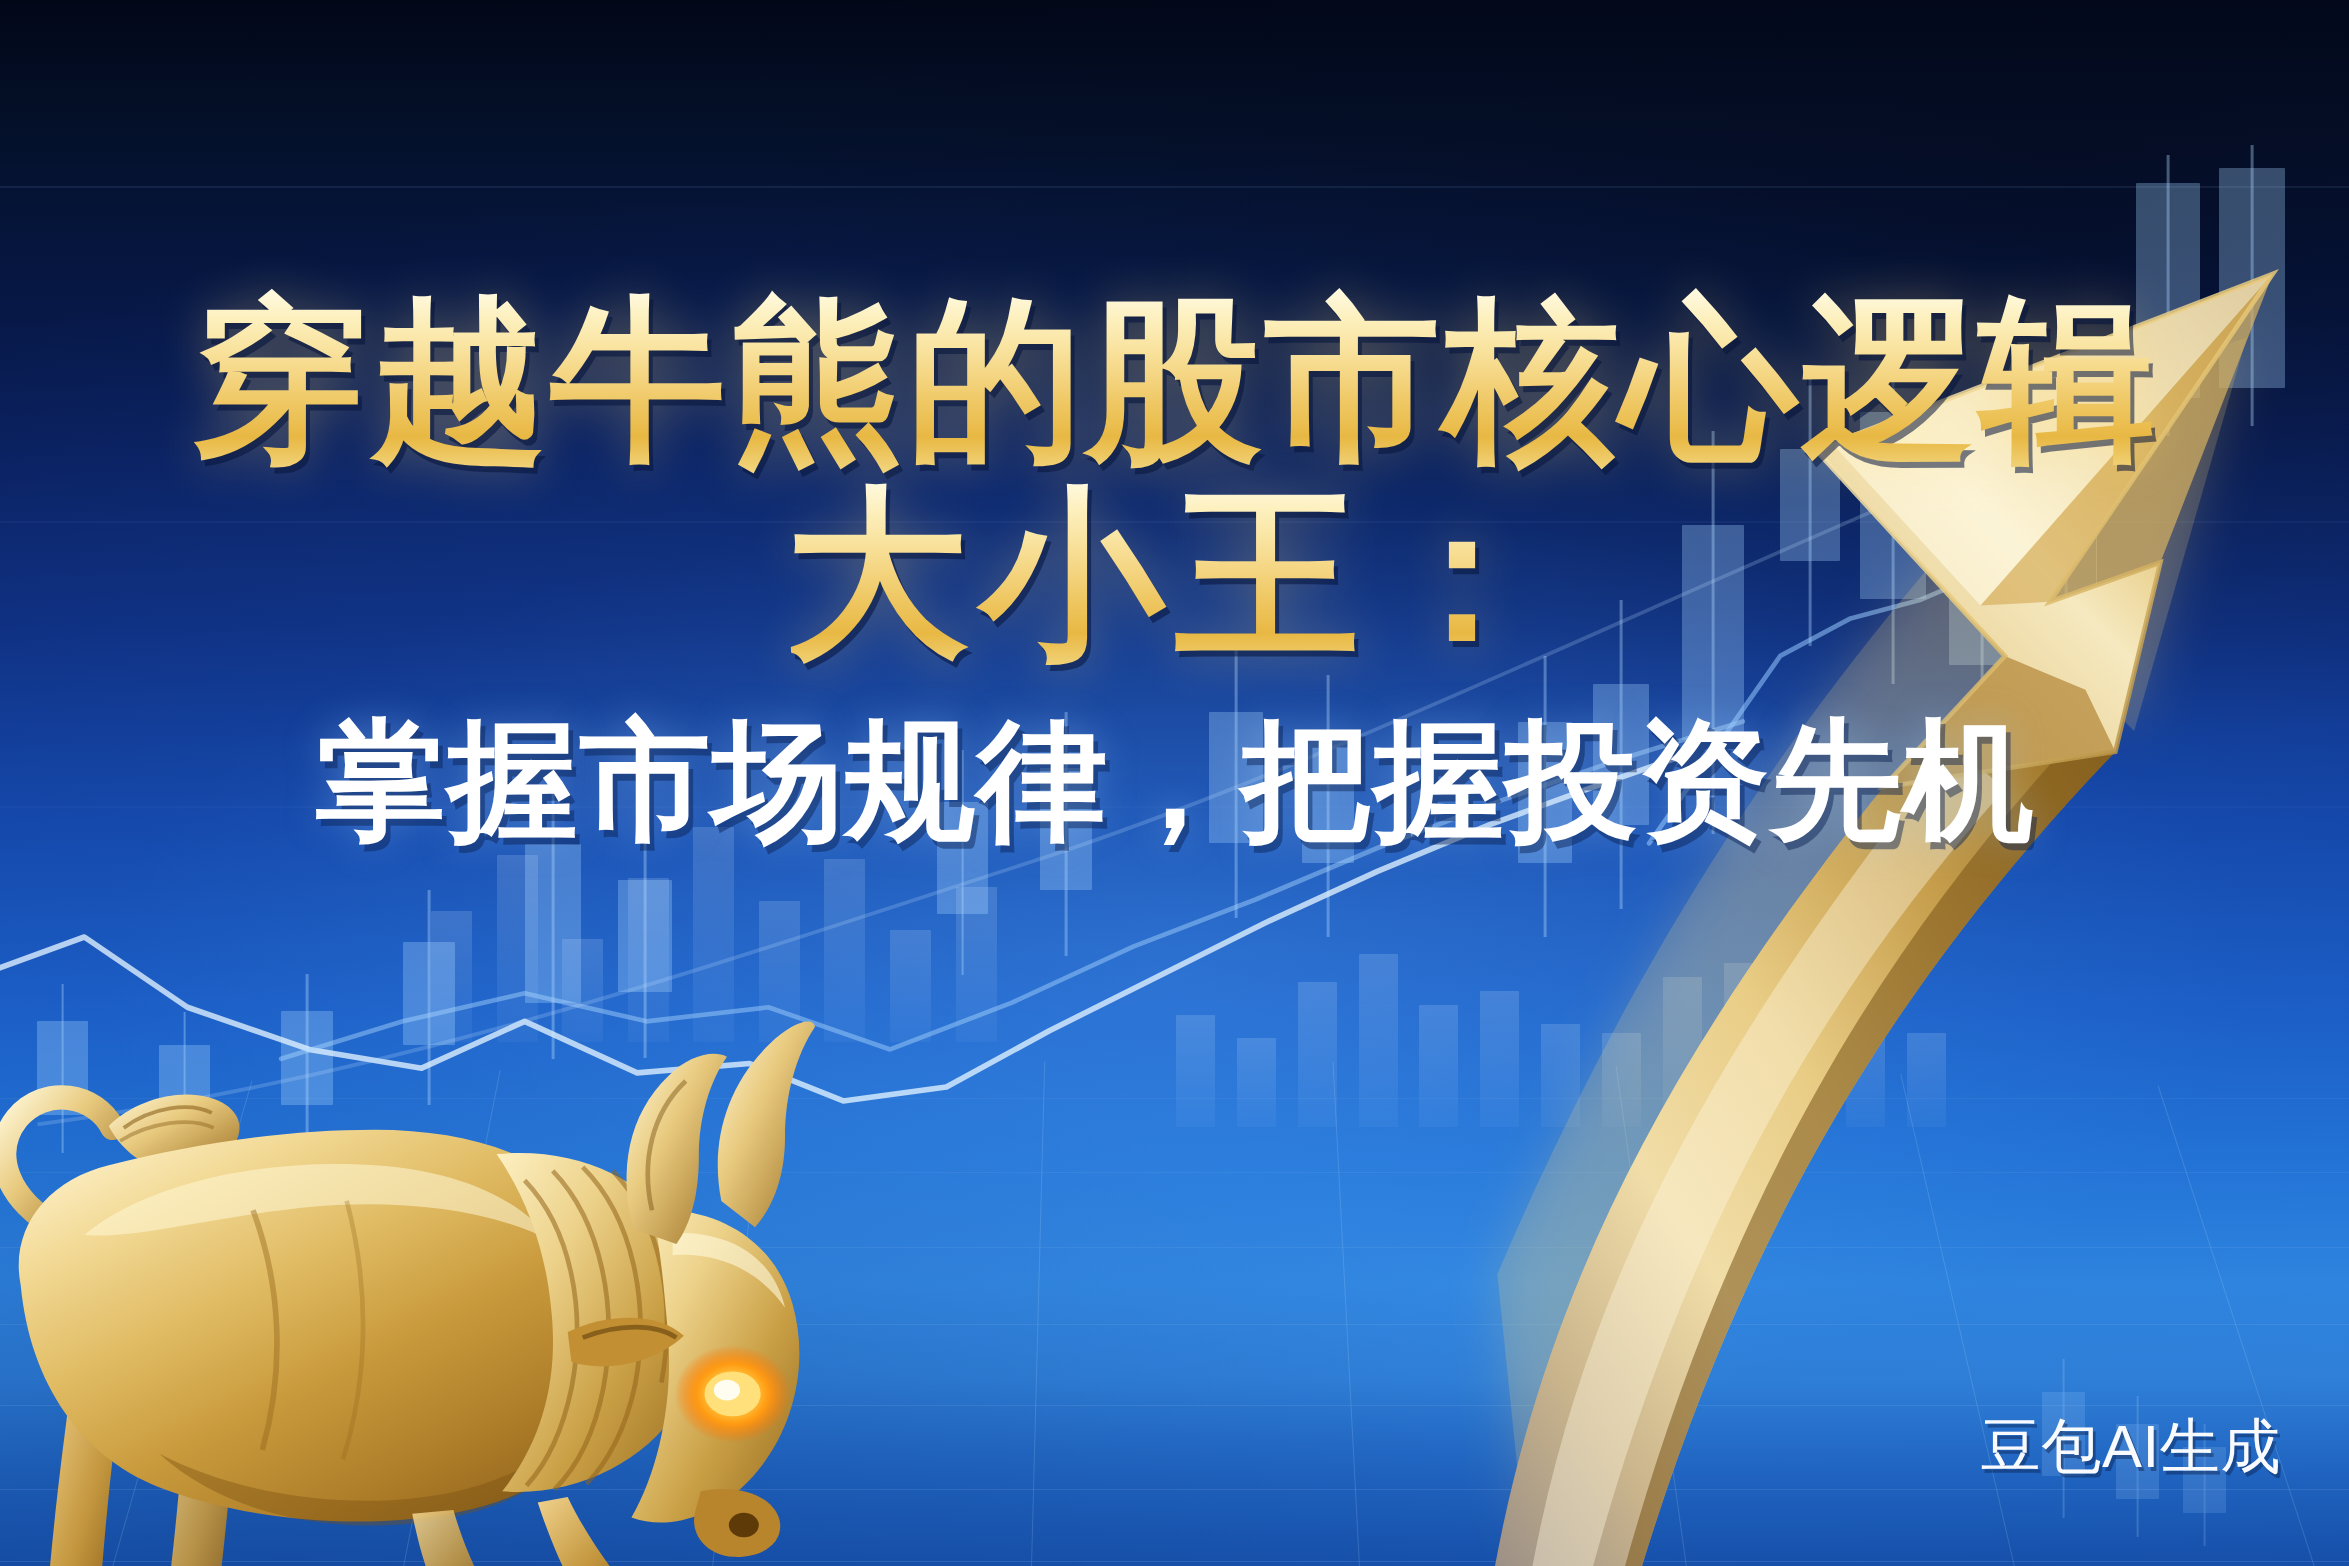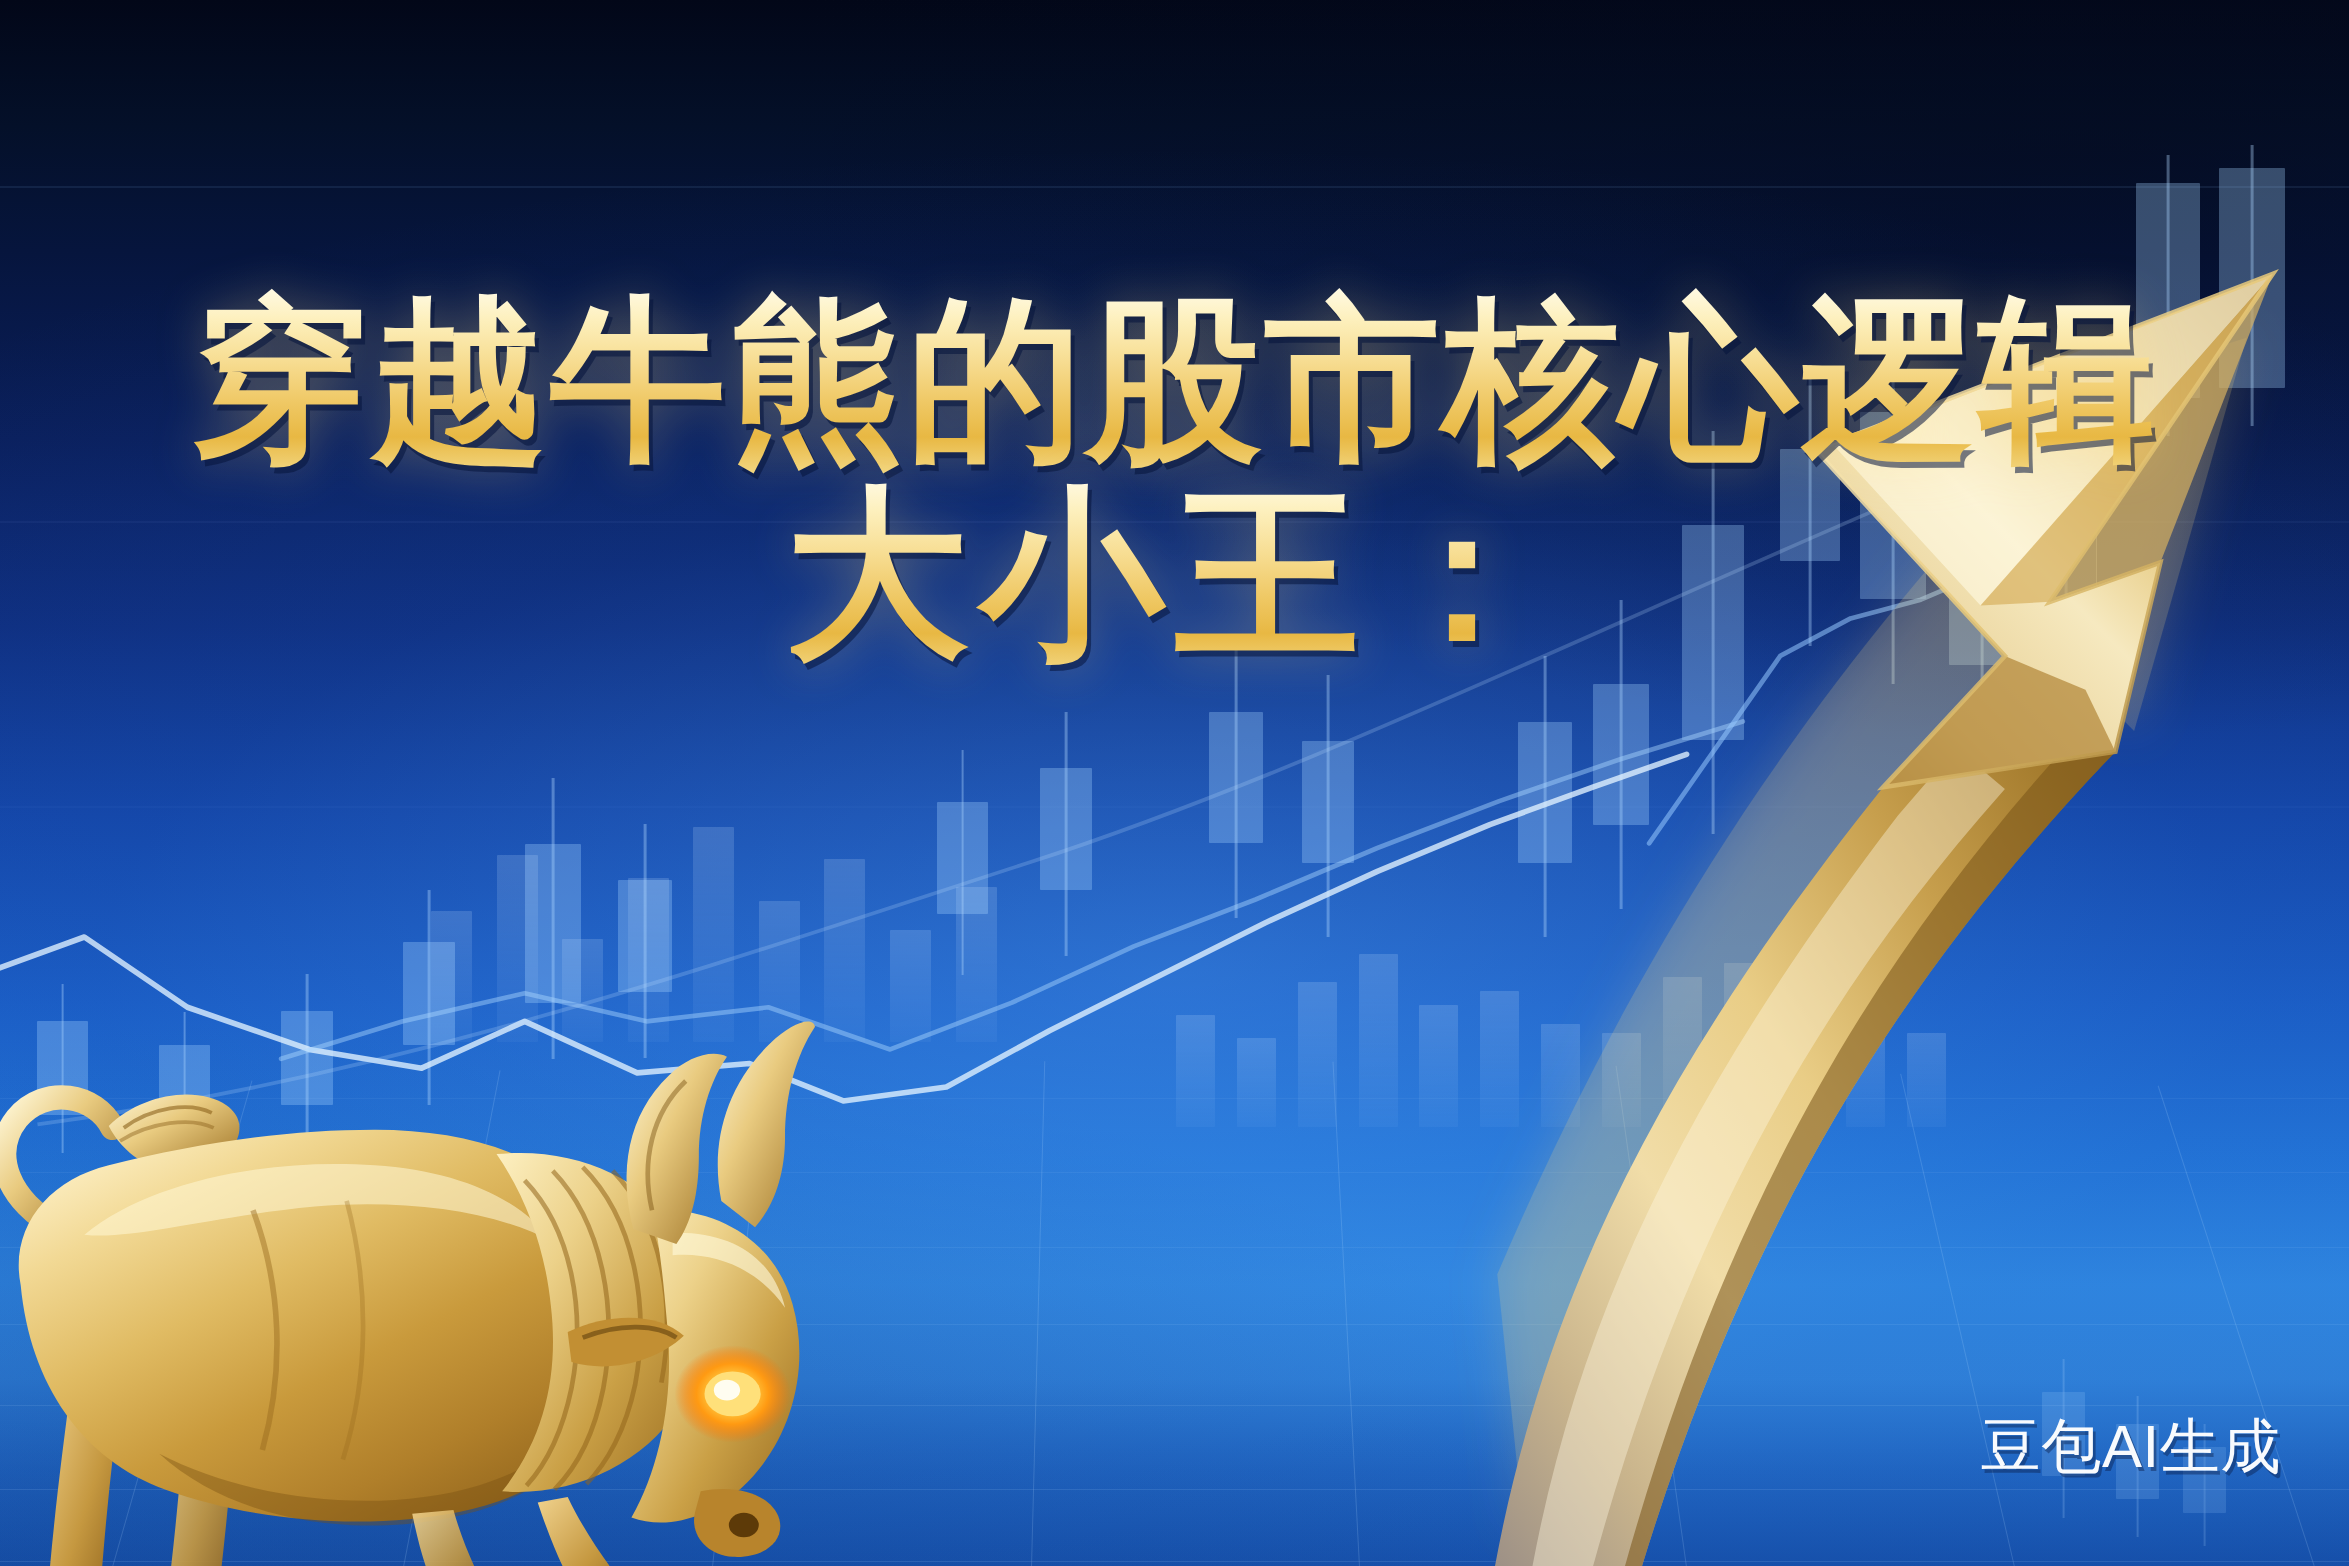--- a/index.html
+++ b/index.html
@@ -428,18 +428,19 @@
       <ellipse cx="824" cy="636" rx="16" ry="13" fill="#5d3a08"></ellipse>
 
       <path d="M 604 612 C 620 660, 634 690, 652 720 L 712 720 C 684 686, 656 648, 636 606 Z" fill="url(#legG)"></path>
       <path d="M 470 624 C 478 664, 488 694, 500 720 L 556 720 C 540 690, 524 656, 514 620 Z" fill="url(#legG)" opacity=".9"></path>
     </svg>
   </div>
 
   <div class="title-block">
     <div class="t-line line2 gold">穿越牛熊的股市核心逻辑</div>
     <div class="t-line line1 gold">大小王：</div>
+    <div class="line3">掌握市场规律，把握投资先机</div>
   </div>
 
   <div class="watermark">豆包AI生成</div>
 
 </div>
 
 
 </body></html>

